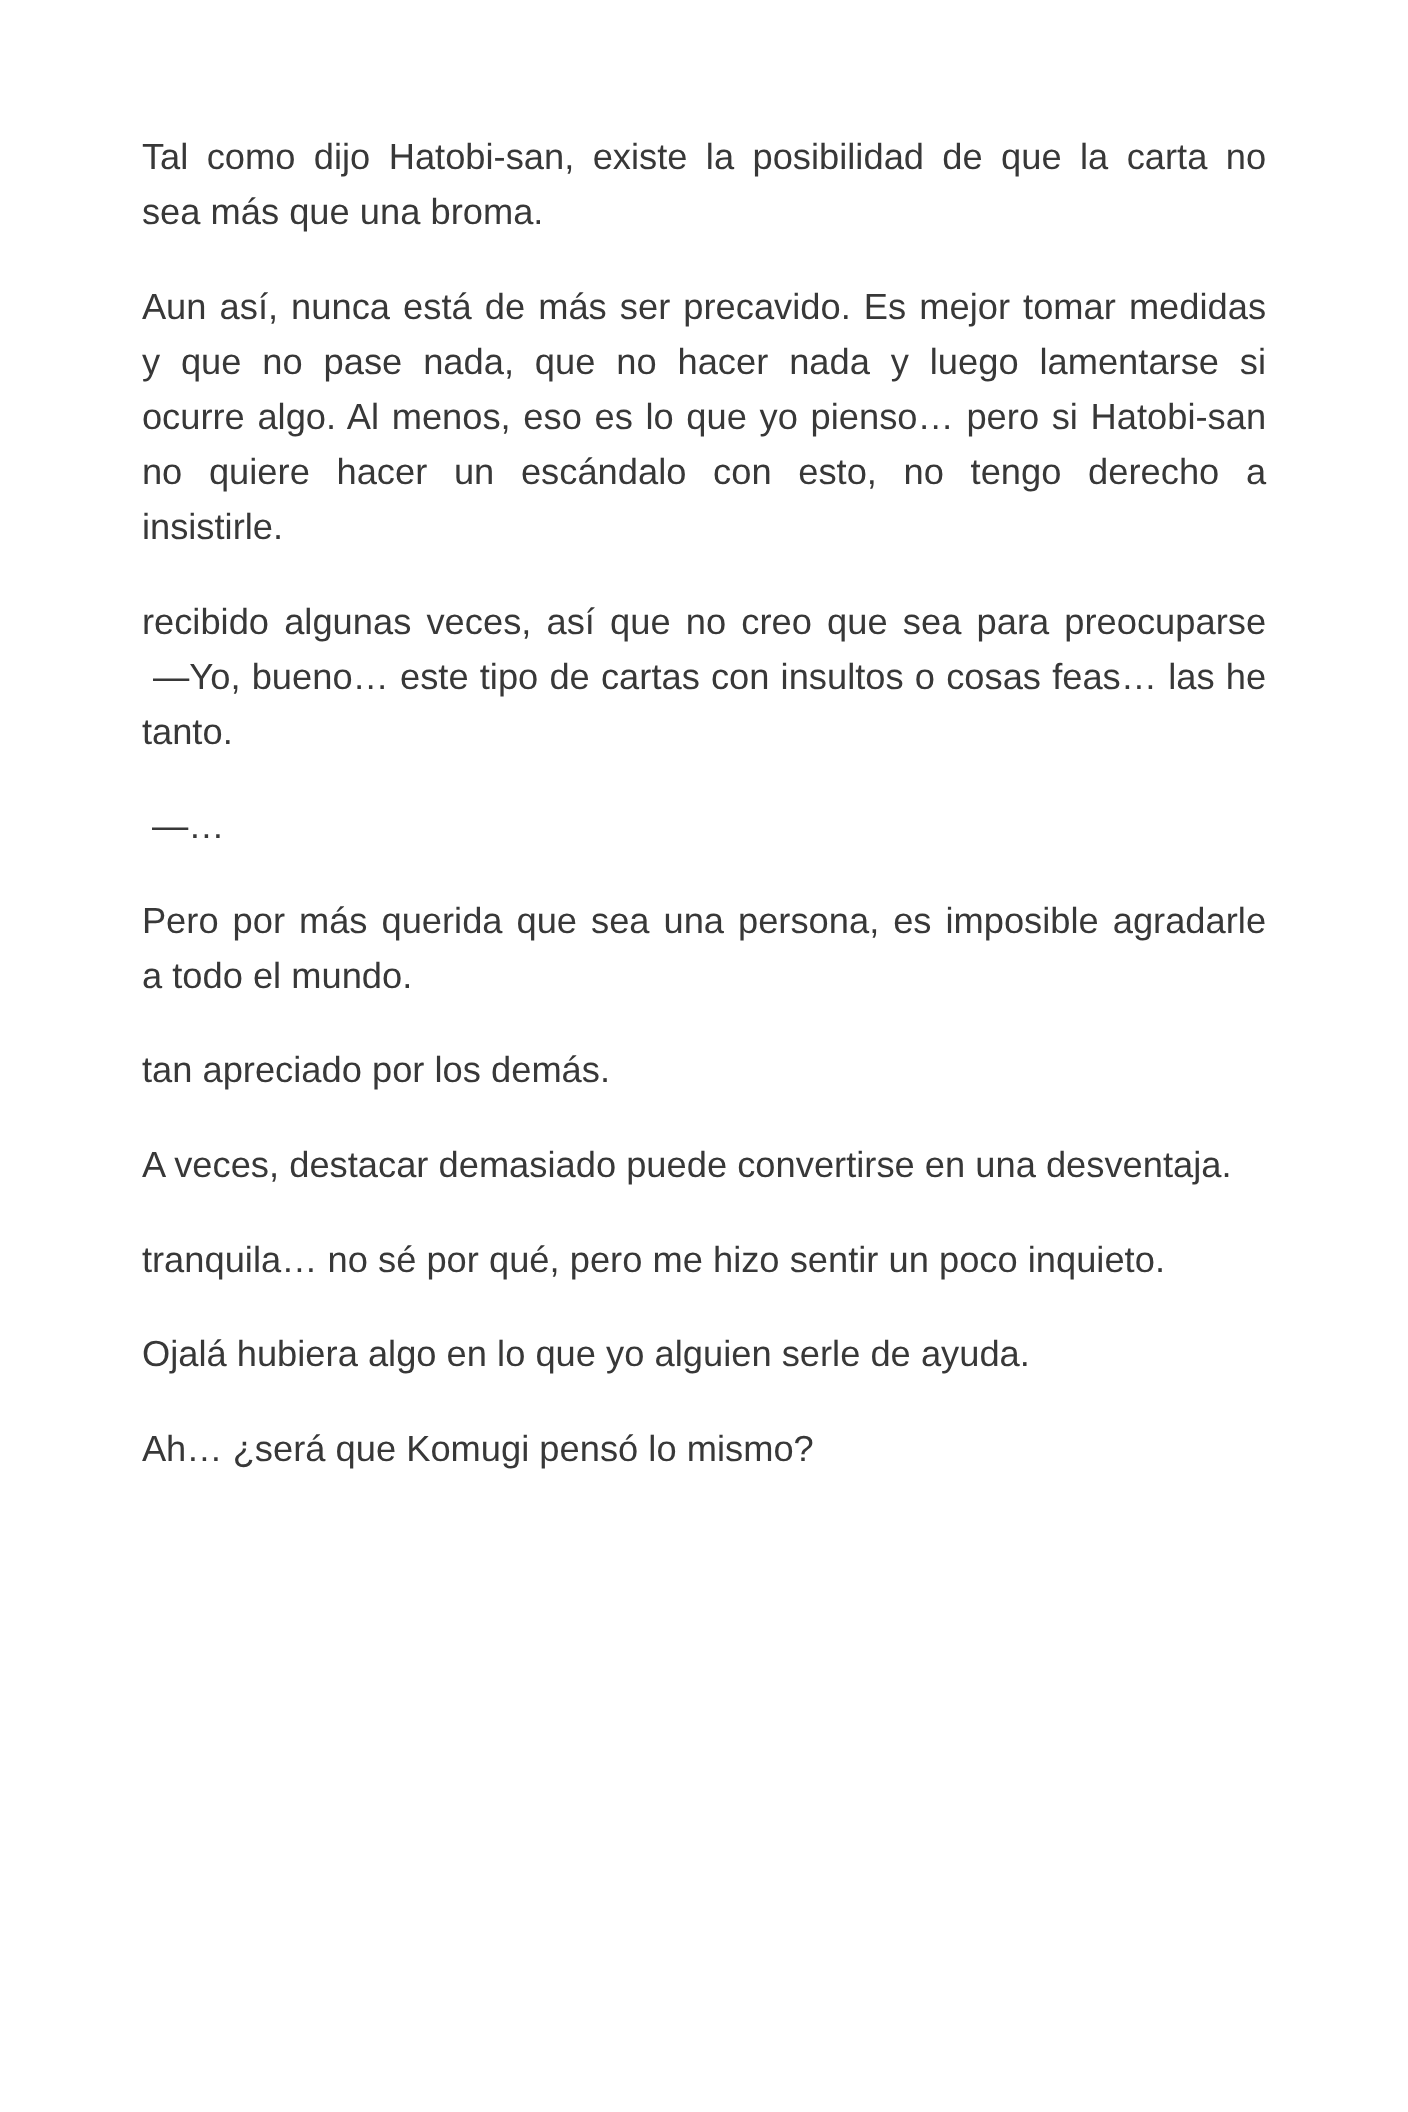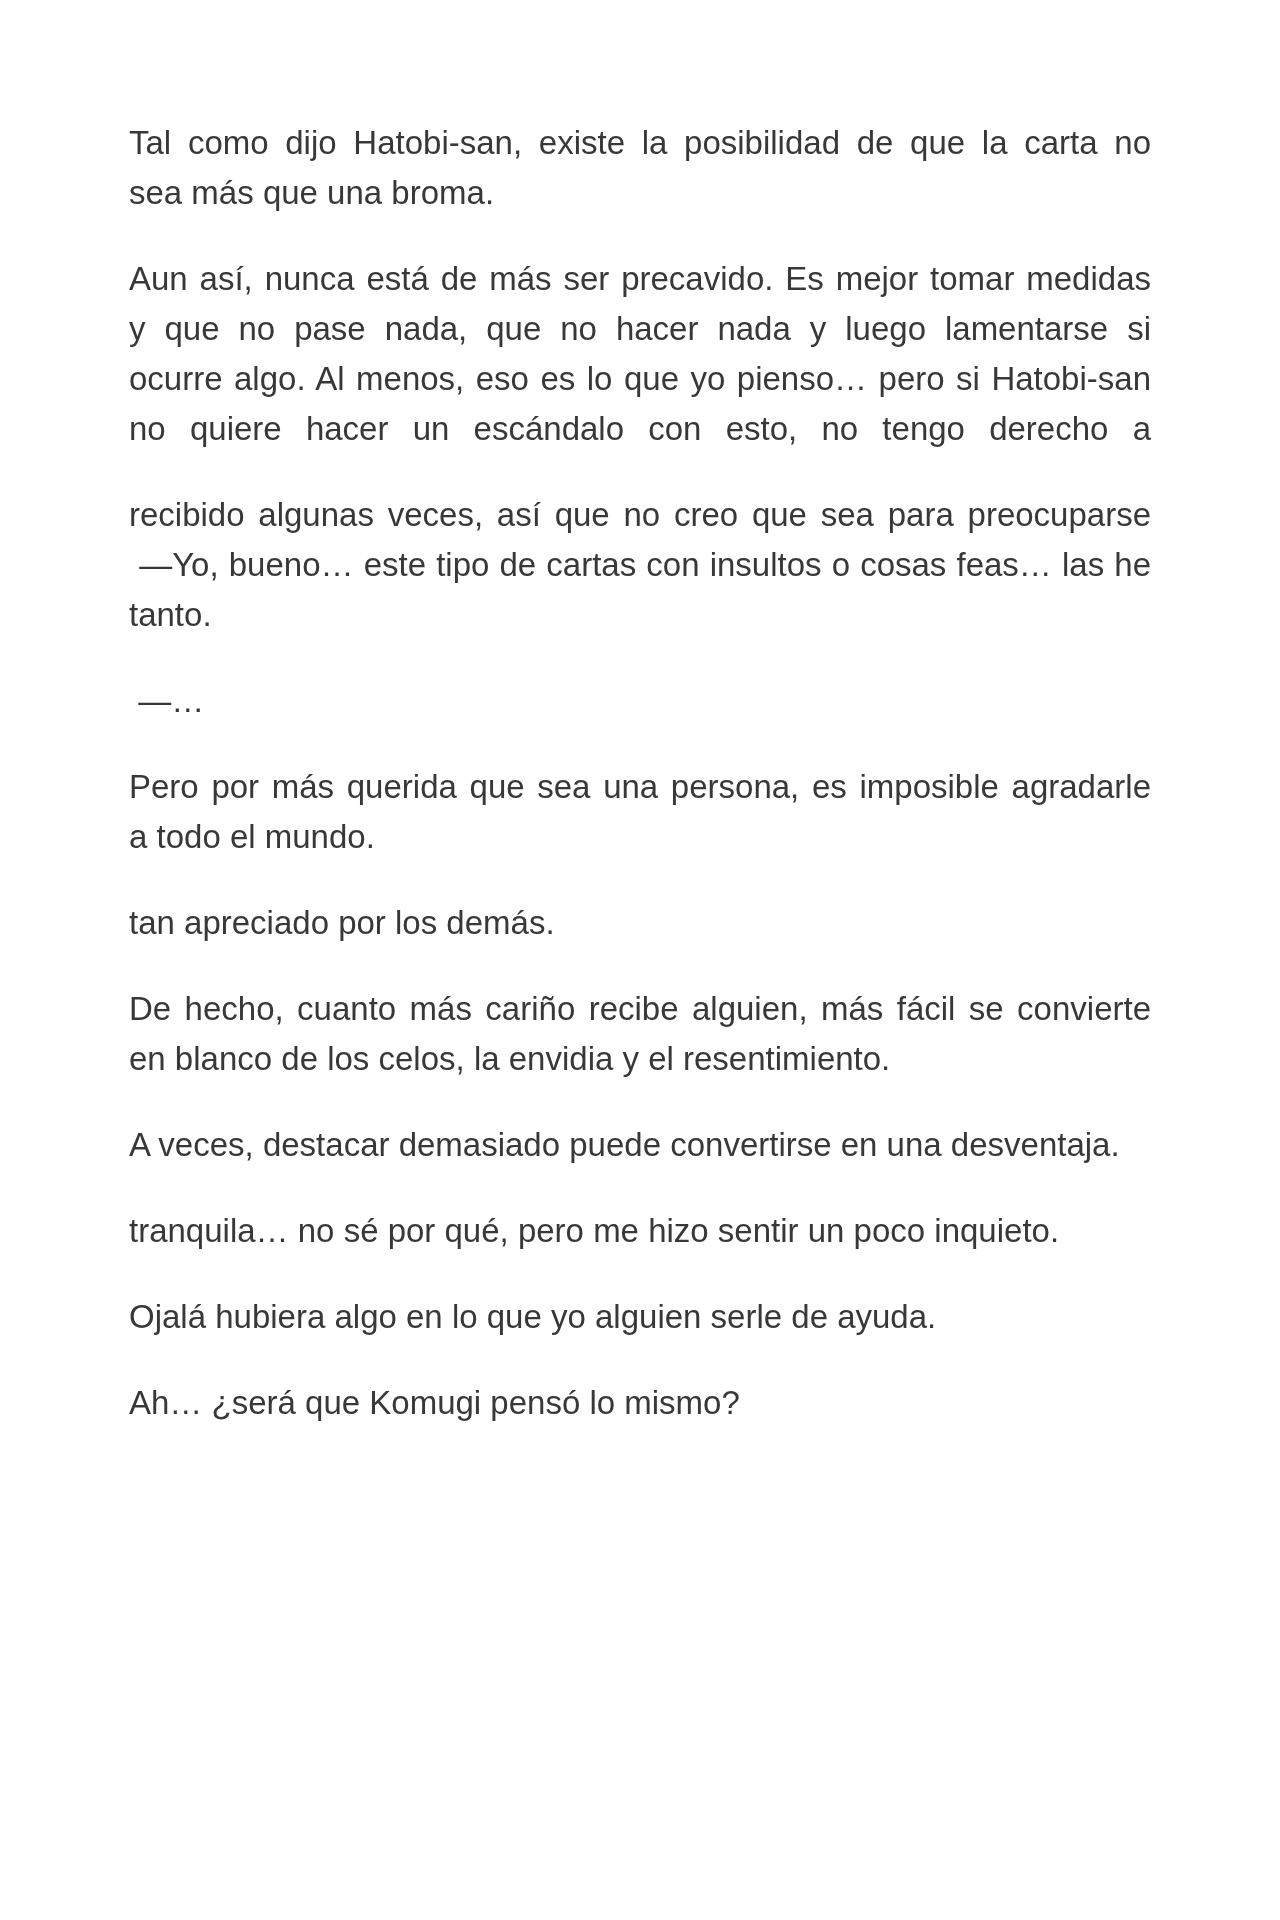--- a/index.html
+++ b/index.html
@@ -46,41 +46,38 @@
   <div id="doc-body" style="color: rgb(56, 56, 56);">
       <div class="para">
         <div class="tline">Tal como dijo Hatobi-san, existe la posibilidad de que la carta no</div>
         <div class="tline last">sea más que una broma.</div>
       </div>
       <div class="para">
         <div class="tline">Aun así, nunca está de más ser precavido. Es mejor tomar medidas</div>
         <div class="tline">y que no pase nada, que no hacer nada y luego lamentarse si</div>
         <div class="tline">ocurre algo. Al menos, eso es lo que yo pienso… pero si Hatobi-san</div>
         <div class="tline">no quiere hacer un escándalo con esto, no tengo derecho a</div>
+        <div class="tline last">insistirle.</div>
       </div>
       <div class="para">
         <div class="tline">recibido algunas veces, así que no creo que sea para preocuparse</div>
         <div class="tline">&nbsp;—Yo, bueno… este tipo de cartas con insultos o cosas feas… las he</div>
         <div class="tline last">tanto.</div>
       </div>
       <div class="para">
         <div class="tline last">&nbsp;—…</div>
       </div>
       <div class="para">
         <div class="tline">Pero por más querida que sea una persona, es imposible agradarle</div>
         <div class="tline last">a todo el mundo.</div>
       </div>
       <div class="para">
         <div class="tline last">tan apreciado por los demás.</div>
       </div>
       <div class="para">
-        <div class="tline">De hecho, cuanto más cariño recibe alguien, más fácil se convierte</div>
-        <div class="tline last">en blanco de los celos, la envidia y el resentimiento.</div>
-      </div>
-      <div class="para">
         <div class="tline last">A veces, destacar demasiado puede convertirse en una desventaja.</div>
       </div>
       <div class="para">
         <div class="tline last">tranquila… no sé por qué, pero me hizo sentir un poco inquieto.</div>
       </div>
       <div class="para">
         <div class="tline last">Ojalá hubiera algo en lo que yo alguien serle de ayuda.</div>
       </div>
       <div class="para">
         <div class="tline last">Ah… ¿será que Komugi pensó lo mismo?</div>

